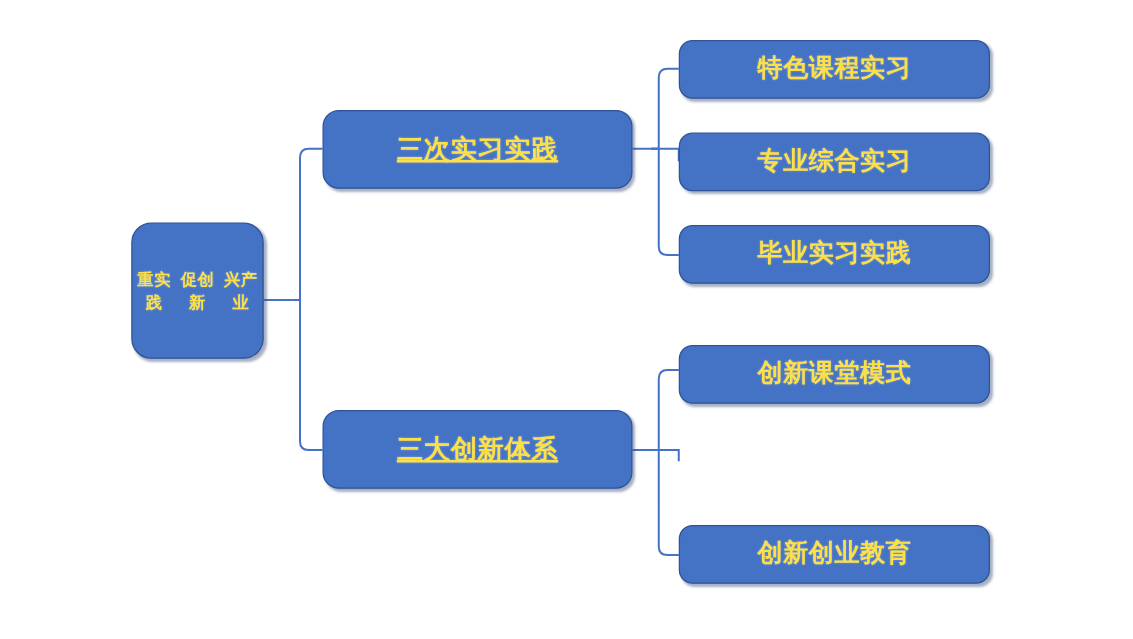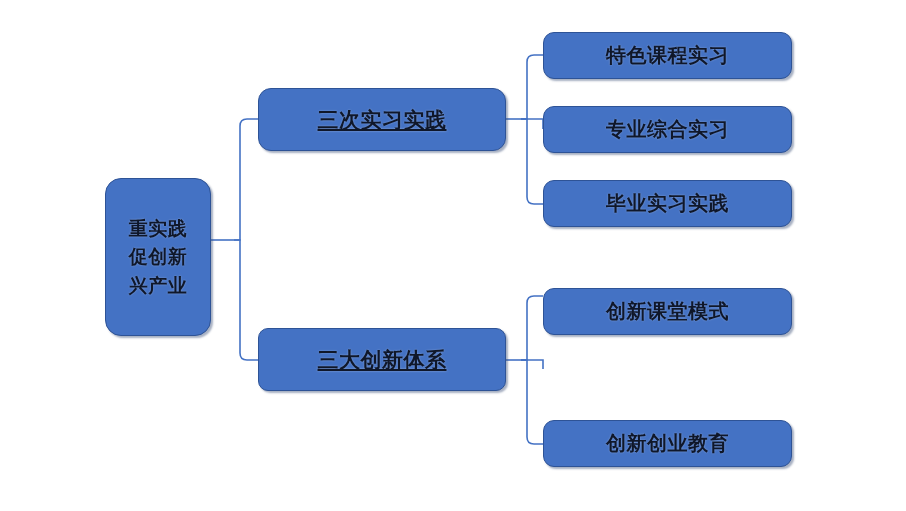--- a/index.html
+++ b/index.html
@@ -28,62 +28,62 @@
   .node {
     position: absolute;
     box-sizing: border-box;
     background: #4472C4;
     border: 1.4px solid #2E5396;
     border-radius: 12px;
     box-shadow: 2px 2px 2px rgba(60,80,120,0.45);
     display: flex;
     align-items: center;
     justify-content: center;
-    color: #0f172a;
+    color: #fde047;
     font-weight: bold;
     text-align: center;
     line-height: 1.32;
     letter-spacing: 0.5px;
     text-shadow: 0 0 2px rgba(255,255,255,0.35);
     z-index: 2;
   }
   .node-root {
     left: 105px;
     top: 178px;
     width: 106px;
-    height: 158px;
+    height: 109px;
     border-radius: 16px;
-    font-size: 19px;
-    flex-direction: column;
+    font-size: 13px;
+    flex-direction: row;
   }
   .node-root .line {
     display: block;
     margin: 1.5px 0;
   }
   .node-l2 {
     left: 258px;
     width: 248px;
     height: 63px;
     font-size: 21px;
     border-radius: 13px;
     text-decoration: underline;
   }
   .node-l2-a { top: 88px; }
-  .node-l2-b { top: 328px; border-radius: 10px; }
+  .node-l2-b { top: 328px; }
   .node-leaf {
     left: 543px;
     width: 249px;
     height: 47px;
     font-size: 20px;
     border-radius: 11px;
   }
   .leaf-0 { top: 32px; }
   .leaf-1 { top: 106px; }
   .leaf-2 { top: 180px; }
-  .leaf-3 { top: 288px; text-align: center; }
+  .leaf-3 { top: 276px; text-align: center; }
   .leaf-4 { top: 346px; }
   .leaf-5 { top: 420px; }
 </style>
 </head>
 <body>
 
 <div id="canvas">
 
   <svg id="connectors" viewBox="0 0 906 511" xmlns="http://www.w3.org/2000/svg">
     <g fill="none" stroke="#4472C4" stroke-width="1.6">

